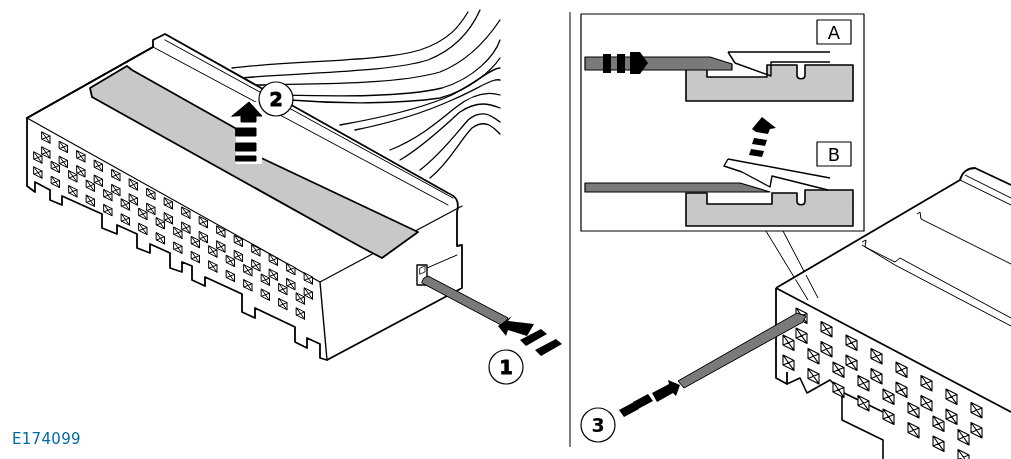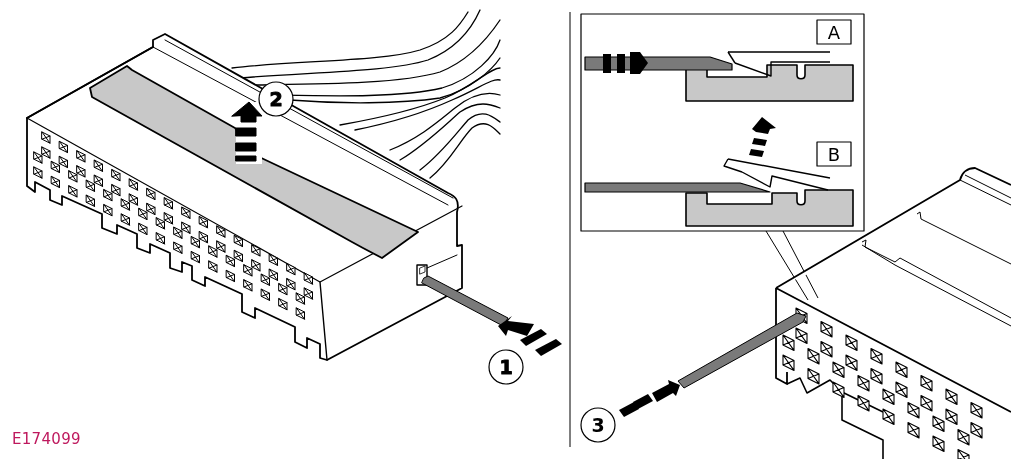--- a/index.html
+++ b/index.html
@@ -1,21 +1,21 @@
 <!DOCTYPE html>
 <html><head>
 <meta charset="utf-8">
 <style>
   html, body { margin: 0; padding: 0; background: #ffffff; }
   body { width: 1011px; height: 459px; position: relative; overflow: hidden;
          font-family: "DejaVu Sans", sans-serif; }
   #figure { position: absolute; left: 0; top: 0; width: 1011px; height: 459px; }
   .callout-text { font-family: "DejaVu Sans", sans-serif; font-weight: bold; font-size: 19px; fill: #000; }
   .label-text { font-family: "DejaVu Sans", sans-serif; font-size: 18px; fill: #000; }
-  .fig-id { position: absolute; left: 12px; top: 430px; font-size: 15px; color: #be185d;
+  .fig-id { position: absolute; left: 12px; top: 430px; font-size: 15px; color: #0369a1;
             font-family: "DejaVu Sans", sans-serif; letter-spacing: 0.3px; }
 </style>
 </head>
 <body>
 
 <svg id="figure" viewBox="0 0 1011 459" xmlns="http://www.w3.org/2000/svg">
 
   <g stroke="#000" fill="none" stroke-linecap="round" stroke-linejoin="round">
 
     <g stroke-width="1.3">

